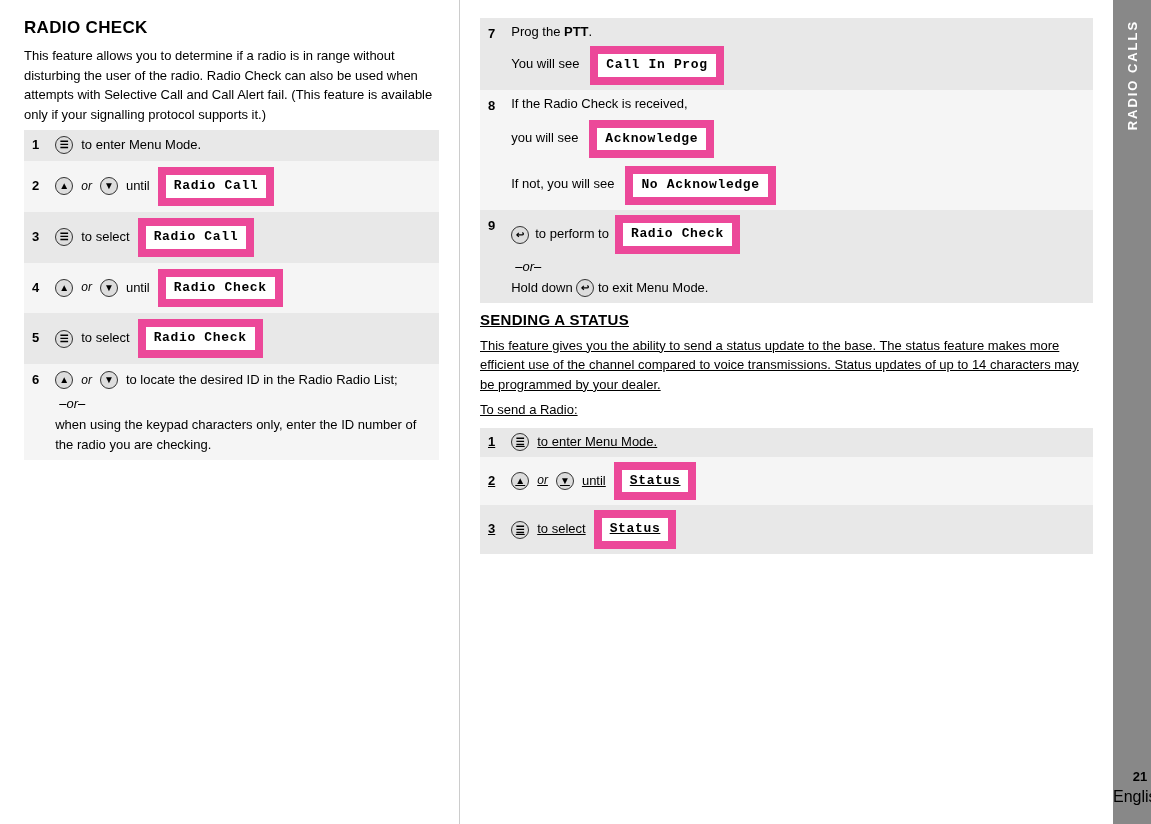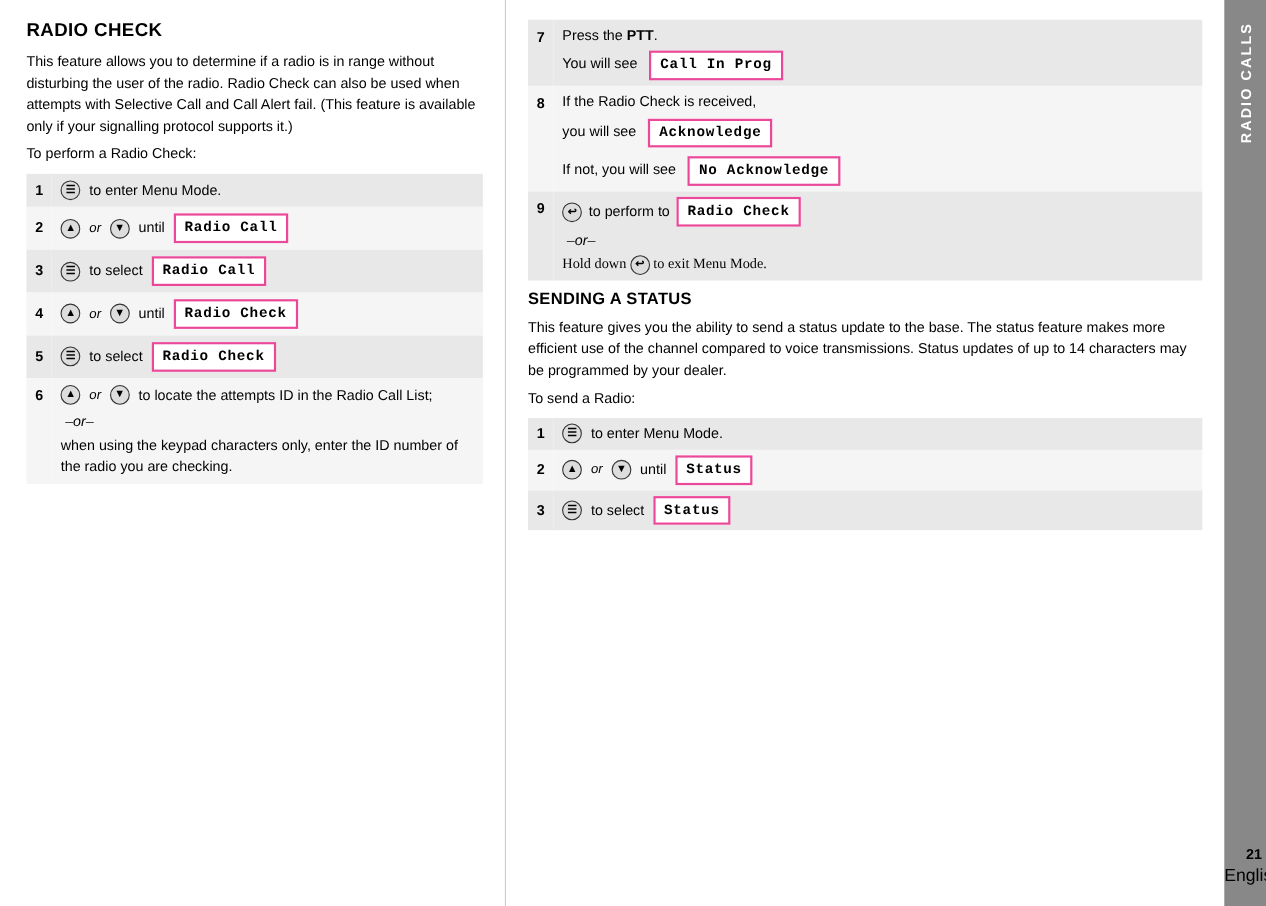--- a/index.html
+++ b/index.html
@@ -61,21 +61,21 @@
       line-height: 1.45;
     }
     .step-num {
       width: 20px;
       font-weight: bold;
       vertical-align: top;
       padding-top: 7px;
     }
     .lcd-box {
       display: inline-block;
-      border: 2px solid #ec4899;
+      border: 8px solid #ec4899;
       padding: 2px 8px;
       font-family: 'Courier New', Courier, monospace;
       font-size: 13px;
       font-weight: bold;
       background: #fff;
       letter-spacing: 0.05em;
       white-space: nowrap;
       text-align: center;
     }
     .step-inline {
@@ -164,42 +164,41 @@
       align-items: center;
       gap: 6px;
       flex-wrap: wrap;
     }
     .sub-row {
       margin-top: 4px;
     }
     .hold-text {
       font-size: 13px;
       margin-top: 2px;
-      font-family: Liberation Serif, serif;
     }
     
     .sending-section {
       margin-top: 0;
+      text-decoration: underline;
     }
     .content-wrapper {
       flex: 1;
       display: flex;
       flex-direction: row;
       position: relative;
     }
   </style>
 </head>
 <body>
 
 <div class="content-wrapper">
 
   <div class="left-column">
     <div class="page-title">RADIO CHECK</div>
     <p>This feature allows you to determine if a radio is in range without disturbing the user of the radio. Radio Check can also be used when attempts with Selective Call and Call Alert fail. (This feature is available only if your signalling protocol supports it.)</p>
-    <p class="to-perform">To perform a Radio Check:</p>
 
     <table class="steps-table">
 
       <tbody>
           <tr>
         <td class="step-num">1</td>
         <td>
           <div class="step-inline">
             <span class="btn-icon">☰</span>
             <span>to enter Menu Mode.</span>
@@ -256,40 +255,40 @@
       </tr>
 
       <tr>
         <td class="step-num" style="vertical-align:top;padding-top:7px;">6</td>
         <td>
           <div class="step-text-block">
             <div class="step-inline">
               <span class="btn-icon">▲</span>
               <span class="or-text">or</span>
               <span class="btn-icon">▼</span>
-              <span>to locate the attempts ID in the Radio Call List;</span>
+              <span>to locate the desired ID in the Radio Radio List;</span>
             </div>
             <div style="margin-top:4px;margin-left:4px;font-style:italic;">–or–</div>
             <div style="margin-top:2px;">when using the keypad characters only, enter the ID number of the radio you are checking.</div>
           </div>
         </td>
       </tr>
     </tbody>
       </table>
   </div>
 
   <div class="right-column">
     <table class="right-steps-table">
 
       <tbody>
           <tr>
         <td class="step-num" style="vertical-align:top;padding-top:7px;">7</td>
         <td>
           <div>
-            <span>Press the </span><strong>PTT</strong><span>.</span>
+            <span>Prog the </span><strong>PTT</strong><span>.</span>
             <div class="sub-row">
               <span>You will see&nbsp;&nbsp;</span>
               <span class="lcd-box">Call In Prog</span>
             </div>
           </div>
         </td>
       </tr>
 
       <tr>
         <td class="step-num" style="vertical-align:top;padding-top:7px;">8</td>

